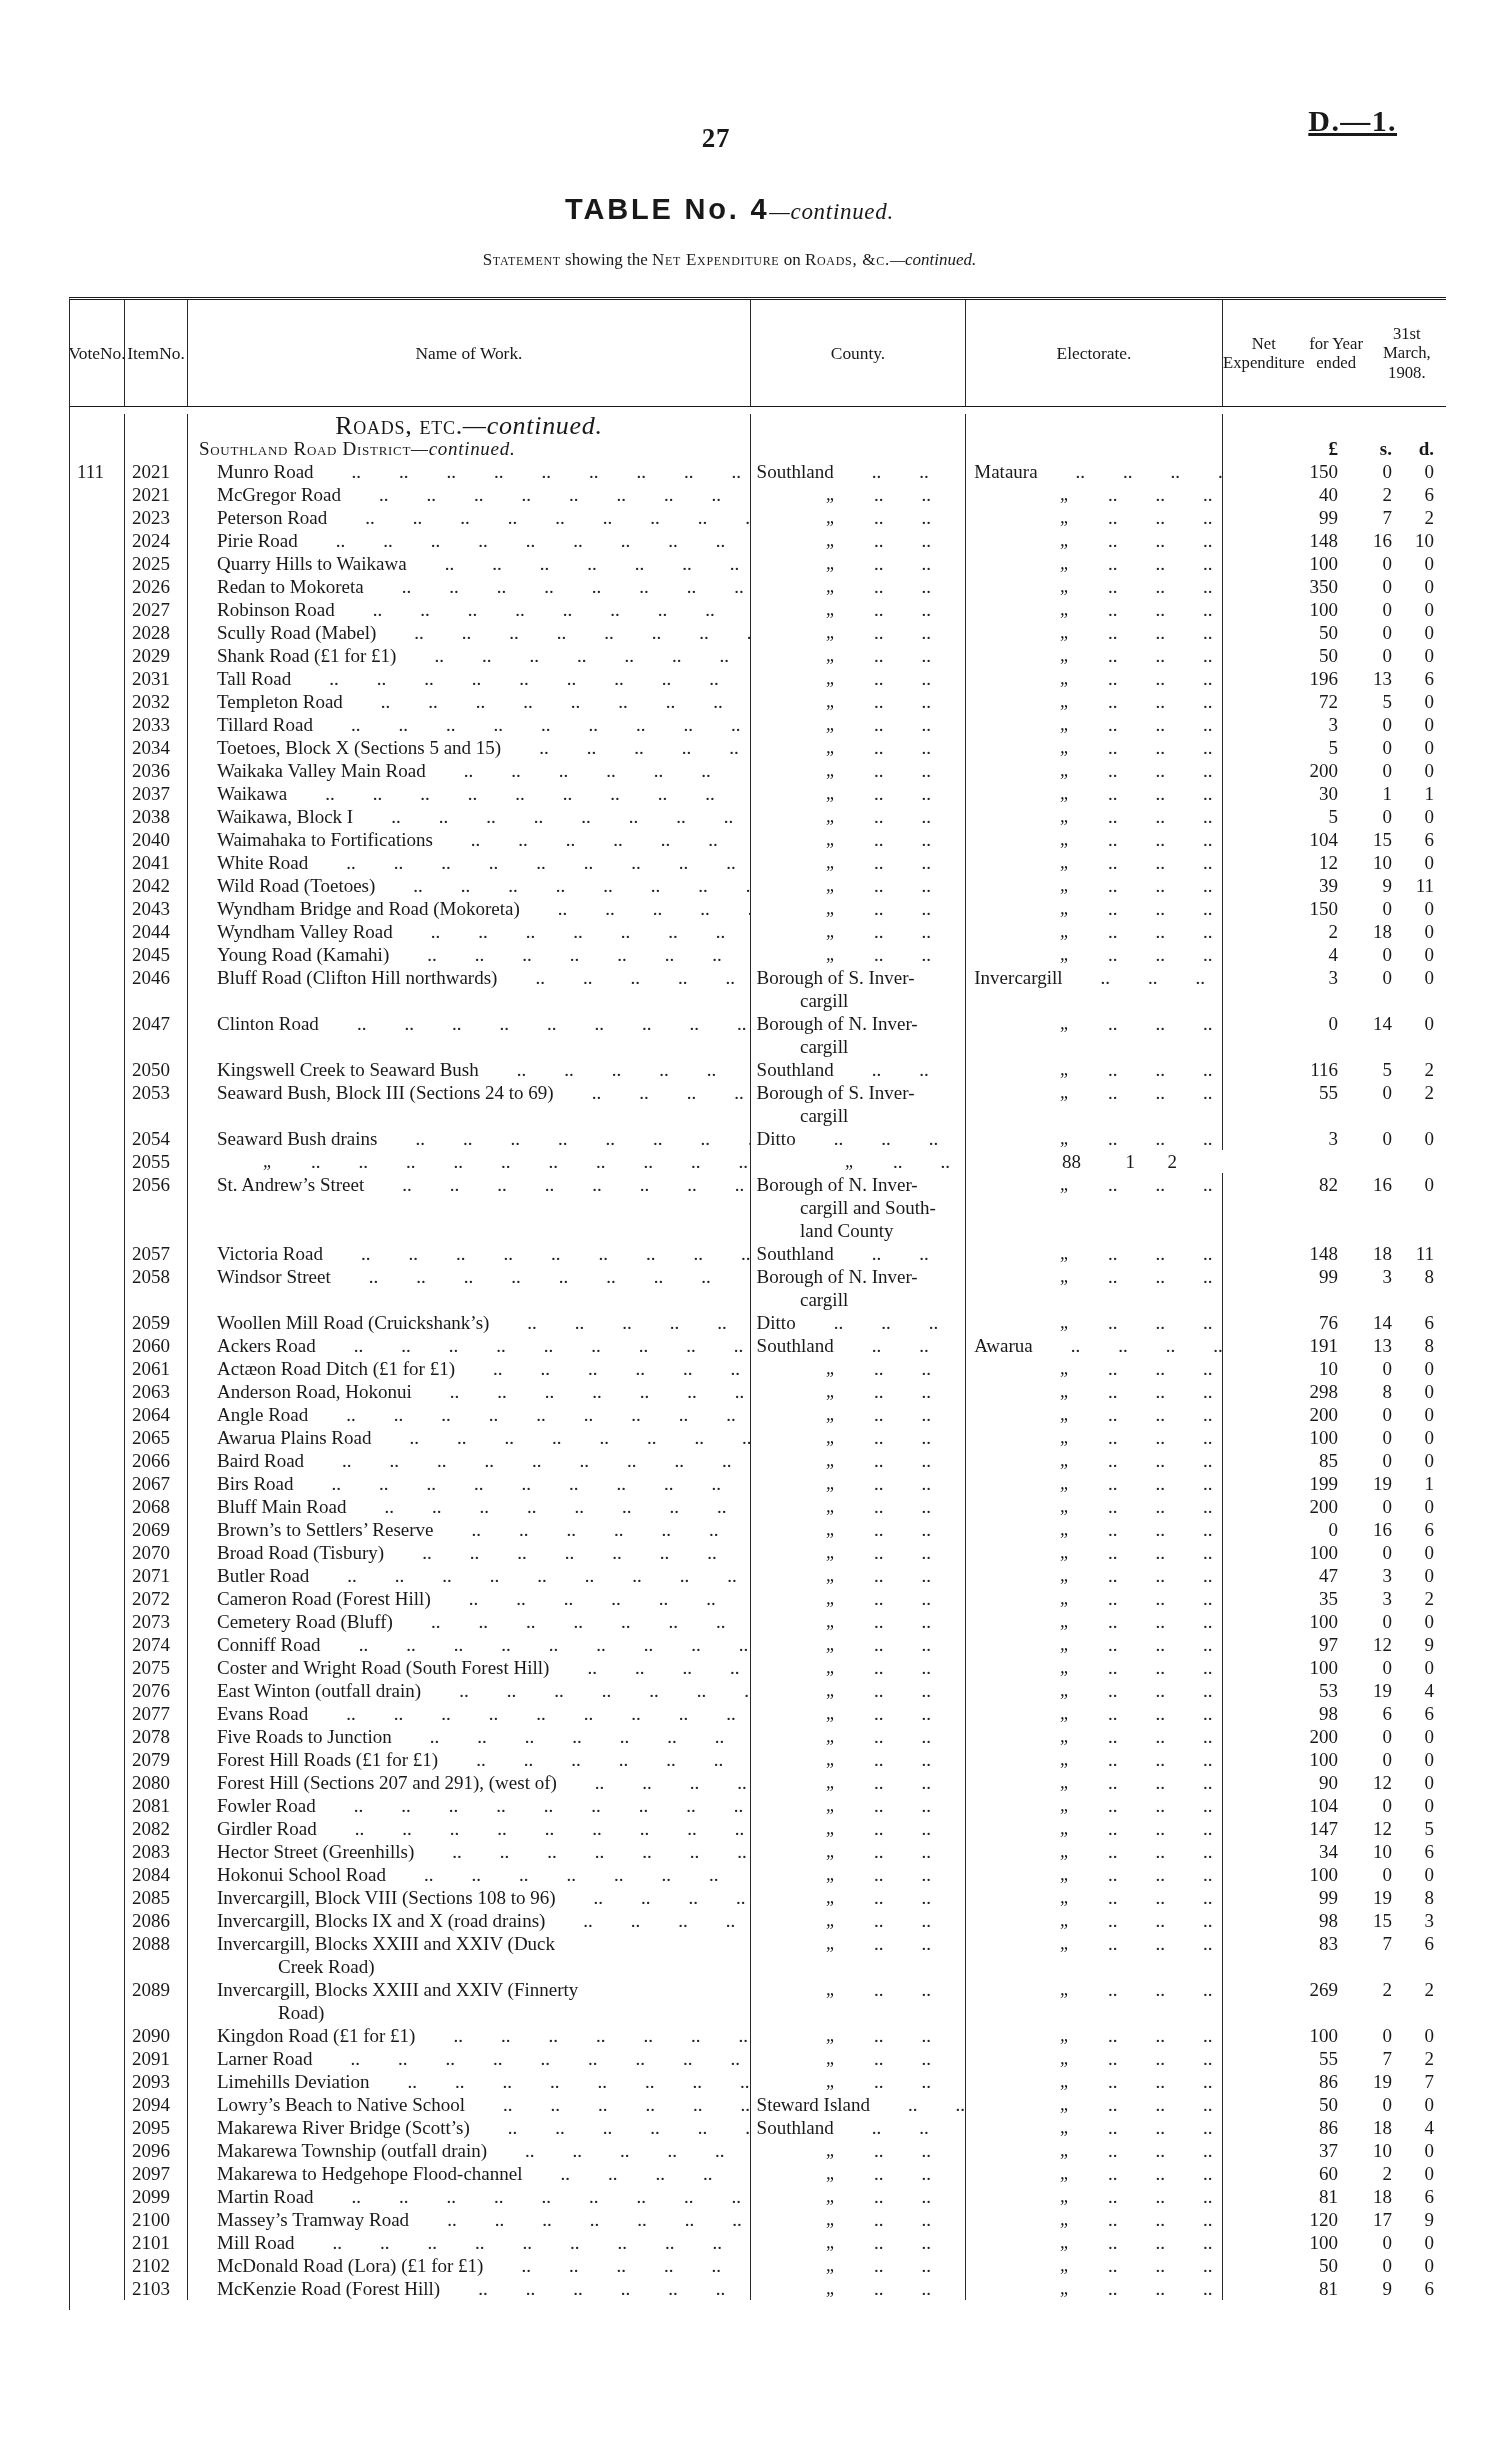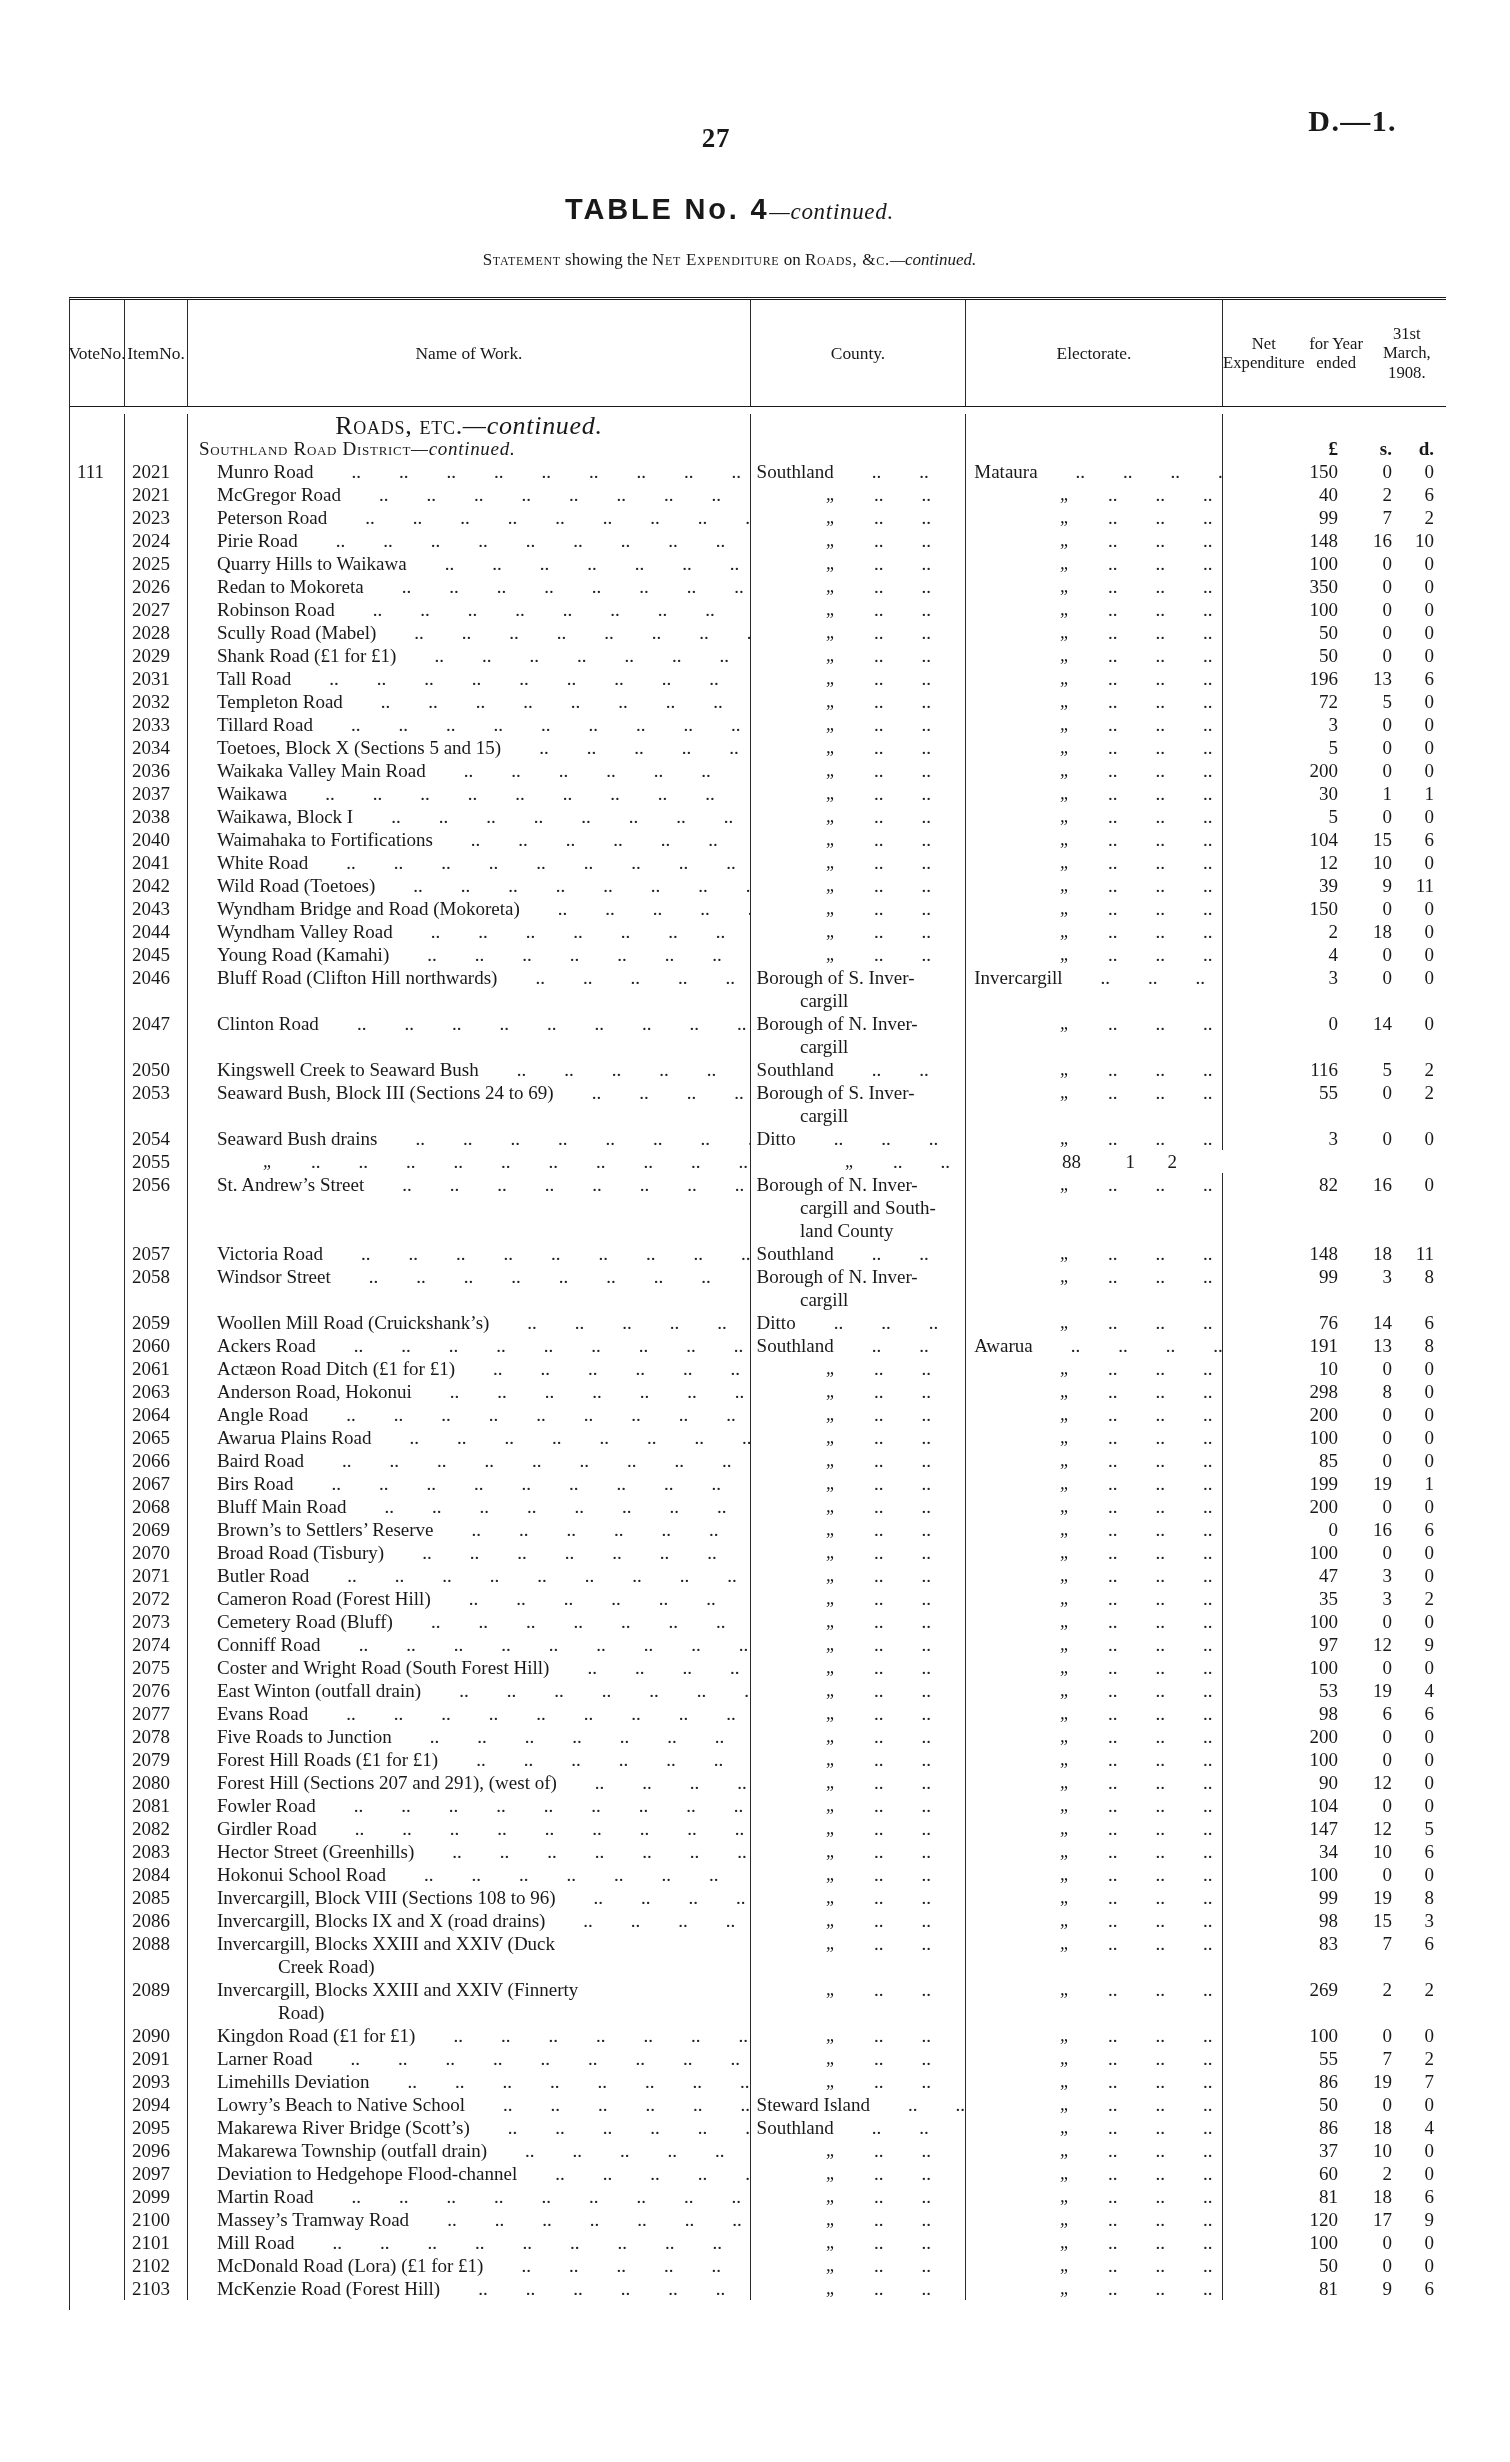--- a/index.html
+++ b/index.html
@@ -3,21 +3,21 @@
 <meta charset="utf-8">
 <style>
   html,body{margin:0;padding:0;}
   body{
     width:1510px;height:2462px;background:#ffffff;color:#191919;
     font-family:"Liberation Serif", serif;position:relative;
     -webkit-font-smoothing:antialiased;
   }
   .page-num{position:absolute;top:113px;left:0;width:1432px;text-align:center;
     font-size:27px;font-weight:bold;letter-spacing:0.7px;margin-top:10px;}
-  .doc-ref{position:absolute;top:104px;right:113px;font-size:30px;font-weight:bold;letter-spacing:1.4px;}
+  .doc-ref{position:absolute;top:104px;right:113px;font-size:30px;font-weight:bold;letter-spacing:1.4px;text-decoration:underline;}
   .table-title{position:absolute;top:193px;left:0;width:1459px;text-align:center;}
   .table-title .t-main{font-family:"Liberation Sans", sans-serif;font-weight:bold;
     font-size:29px;letter-spacing:2.8px;}
   .table-title .t-suffix{font-style:italic;font-size:23px;letter-spacing:0.7px;}
   .statement{position:absolute;top:250px;left:0;width:1459px;text-align:center;font-size:17px;}
   .sc{font-variant:small-caps;}
   .it{font-style:italic;}
   .statement .big{font-variant:small-caps;letter-spacing:0.7px;}
 
   .sheet{position:absolute;top:297px;left:69px;width:1376px;
@@ -2190,21 +2190,21 @@
   </div>
       <div class="row">
     <div class="c vote"></div>
     <div class="c item">
           <div class="line">
             <span class="tx">2097</span>
           </div>
         </div>
     <div class="c name">
           <div class="line">
-            <span class="tx">Deviation to Hedgehope Flood-channel</span>
+            <span class="tx">Makarewa to Hedgehope Flood-channel</span>
             <span class="ld">    ..    ..    ..    ..    ..    ..    ..    ..    ..    ..    ..    ..    ..    ..</span>
           </div>
         </div>
     <div class="c county">
           <div class="line ditto">
             <span class="tx">„</span>
             <span class="ld">    ..    ..    ..    ..    ..    ..    ..    ..    ..    ..    ..    ..    ..    ..</span>
           </div>
         </div>
     <div class="c elect">

